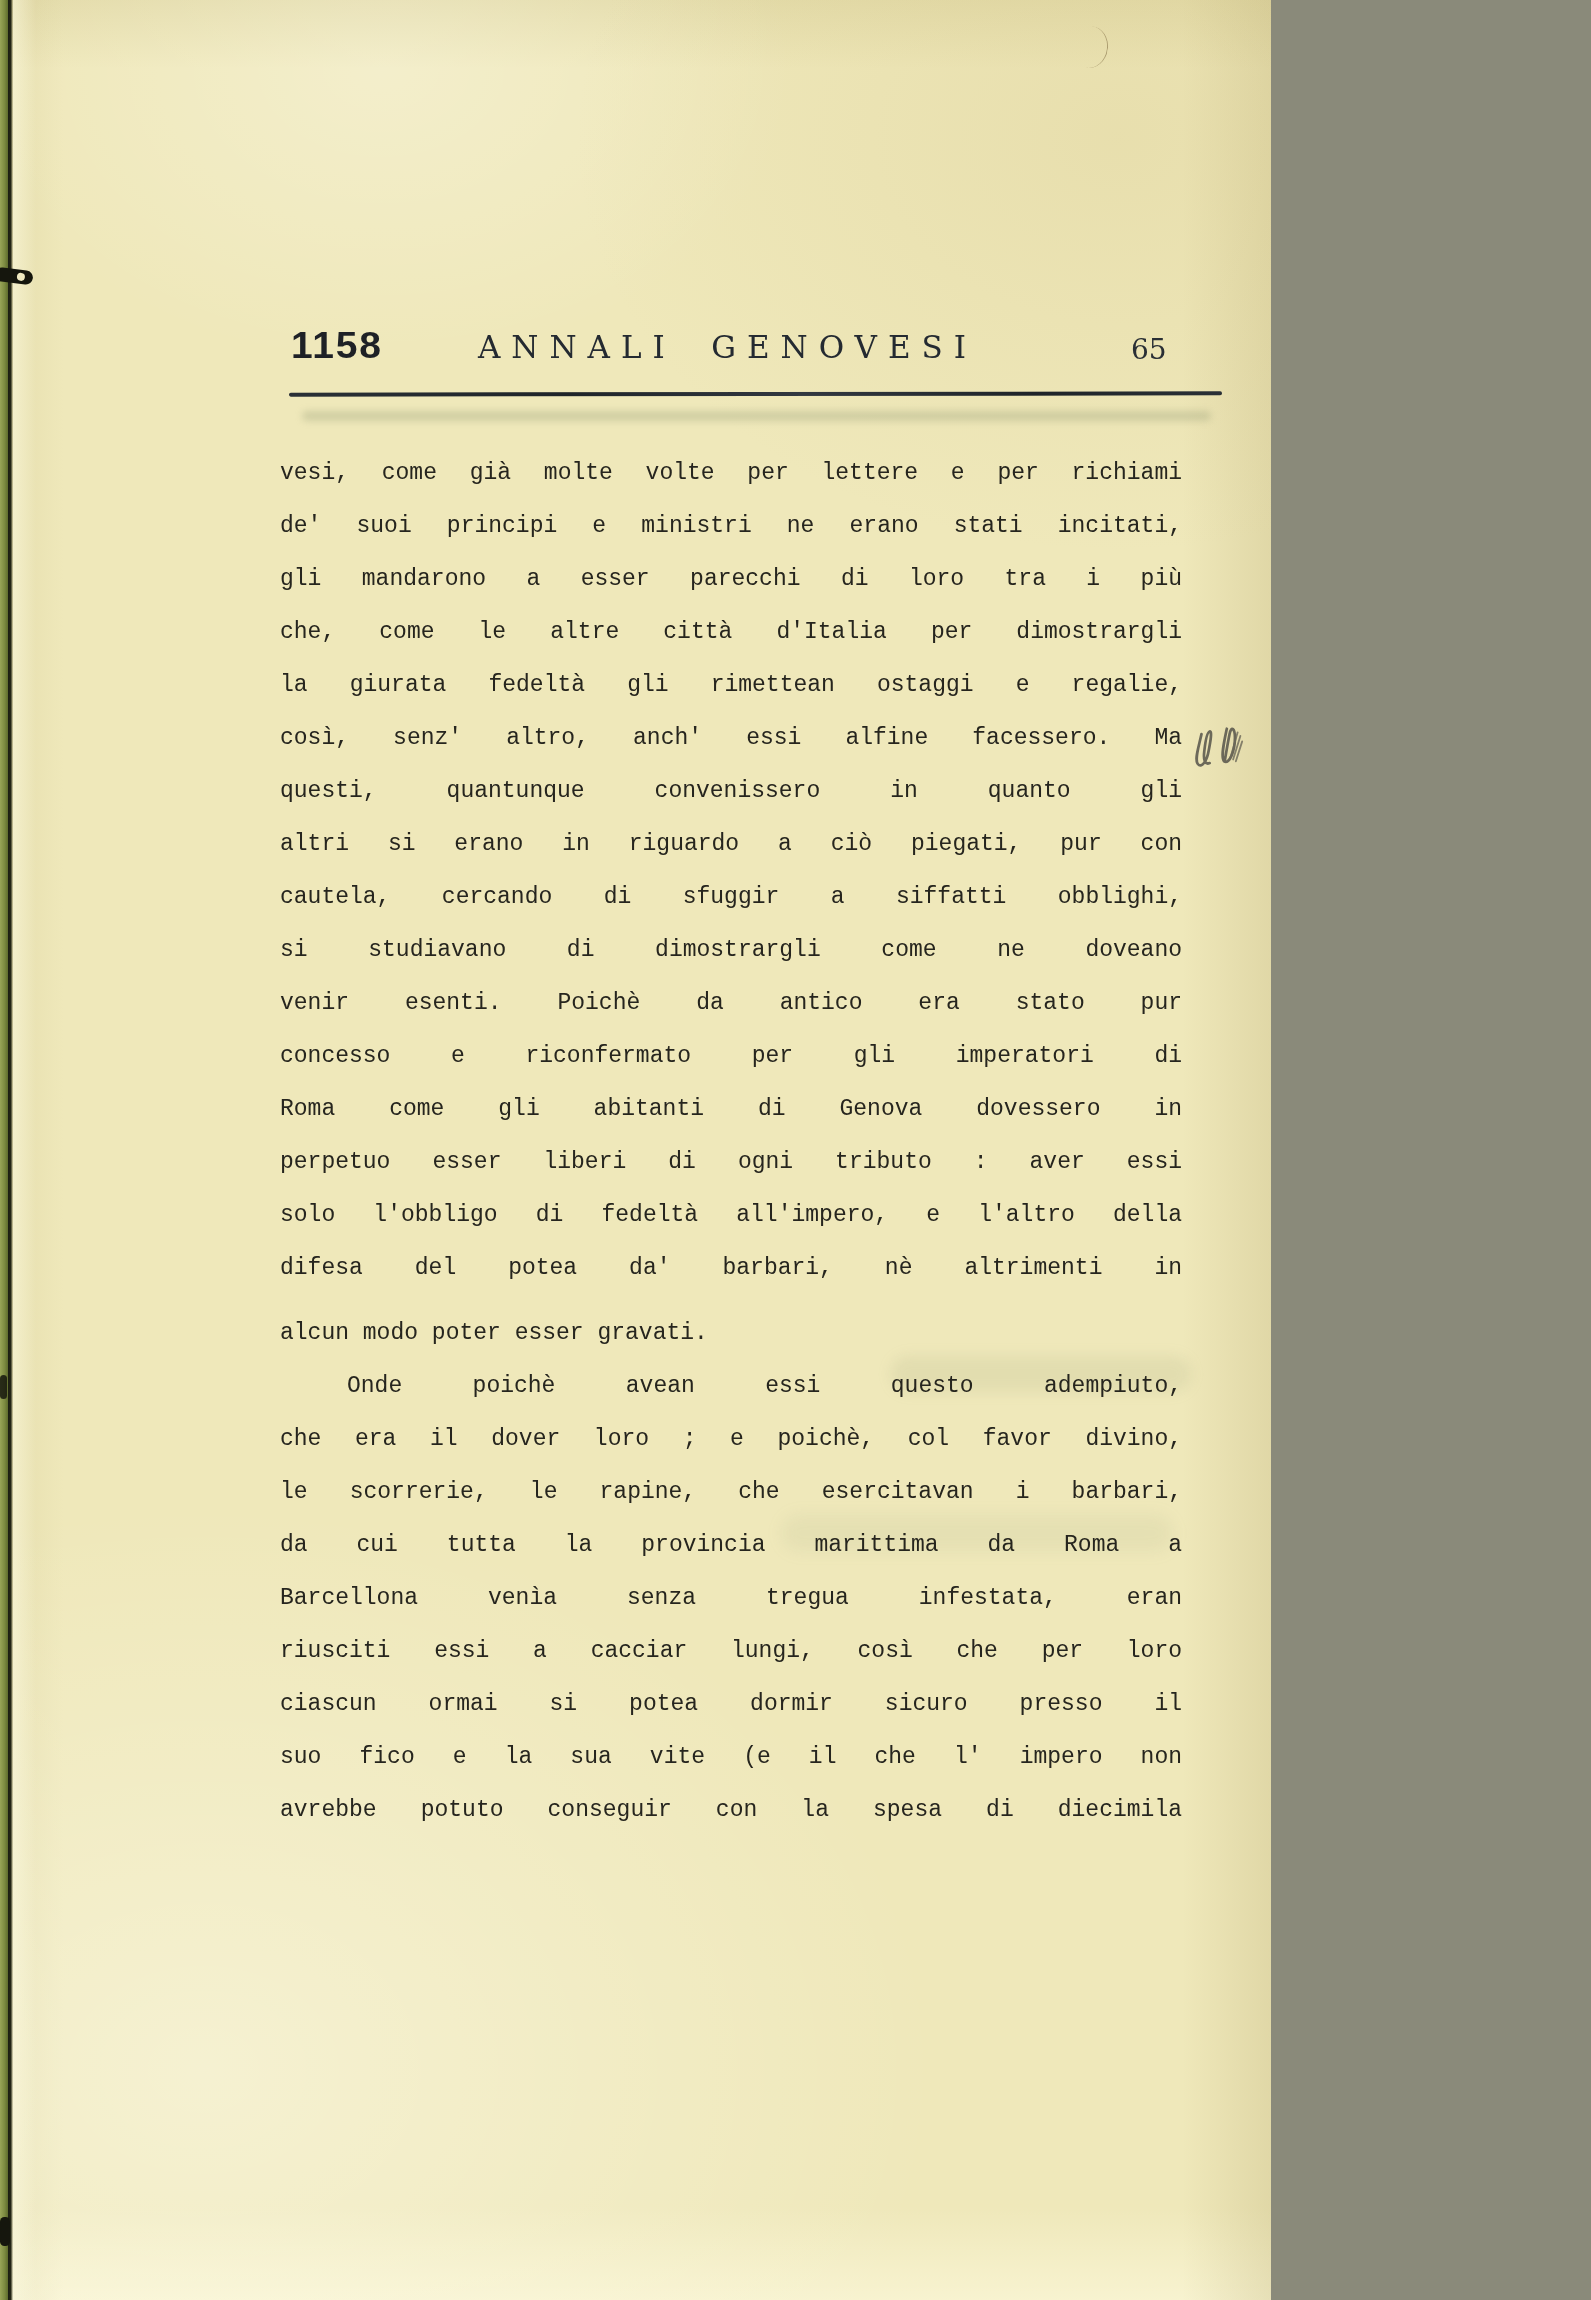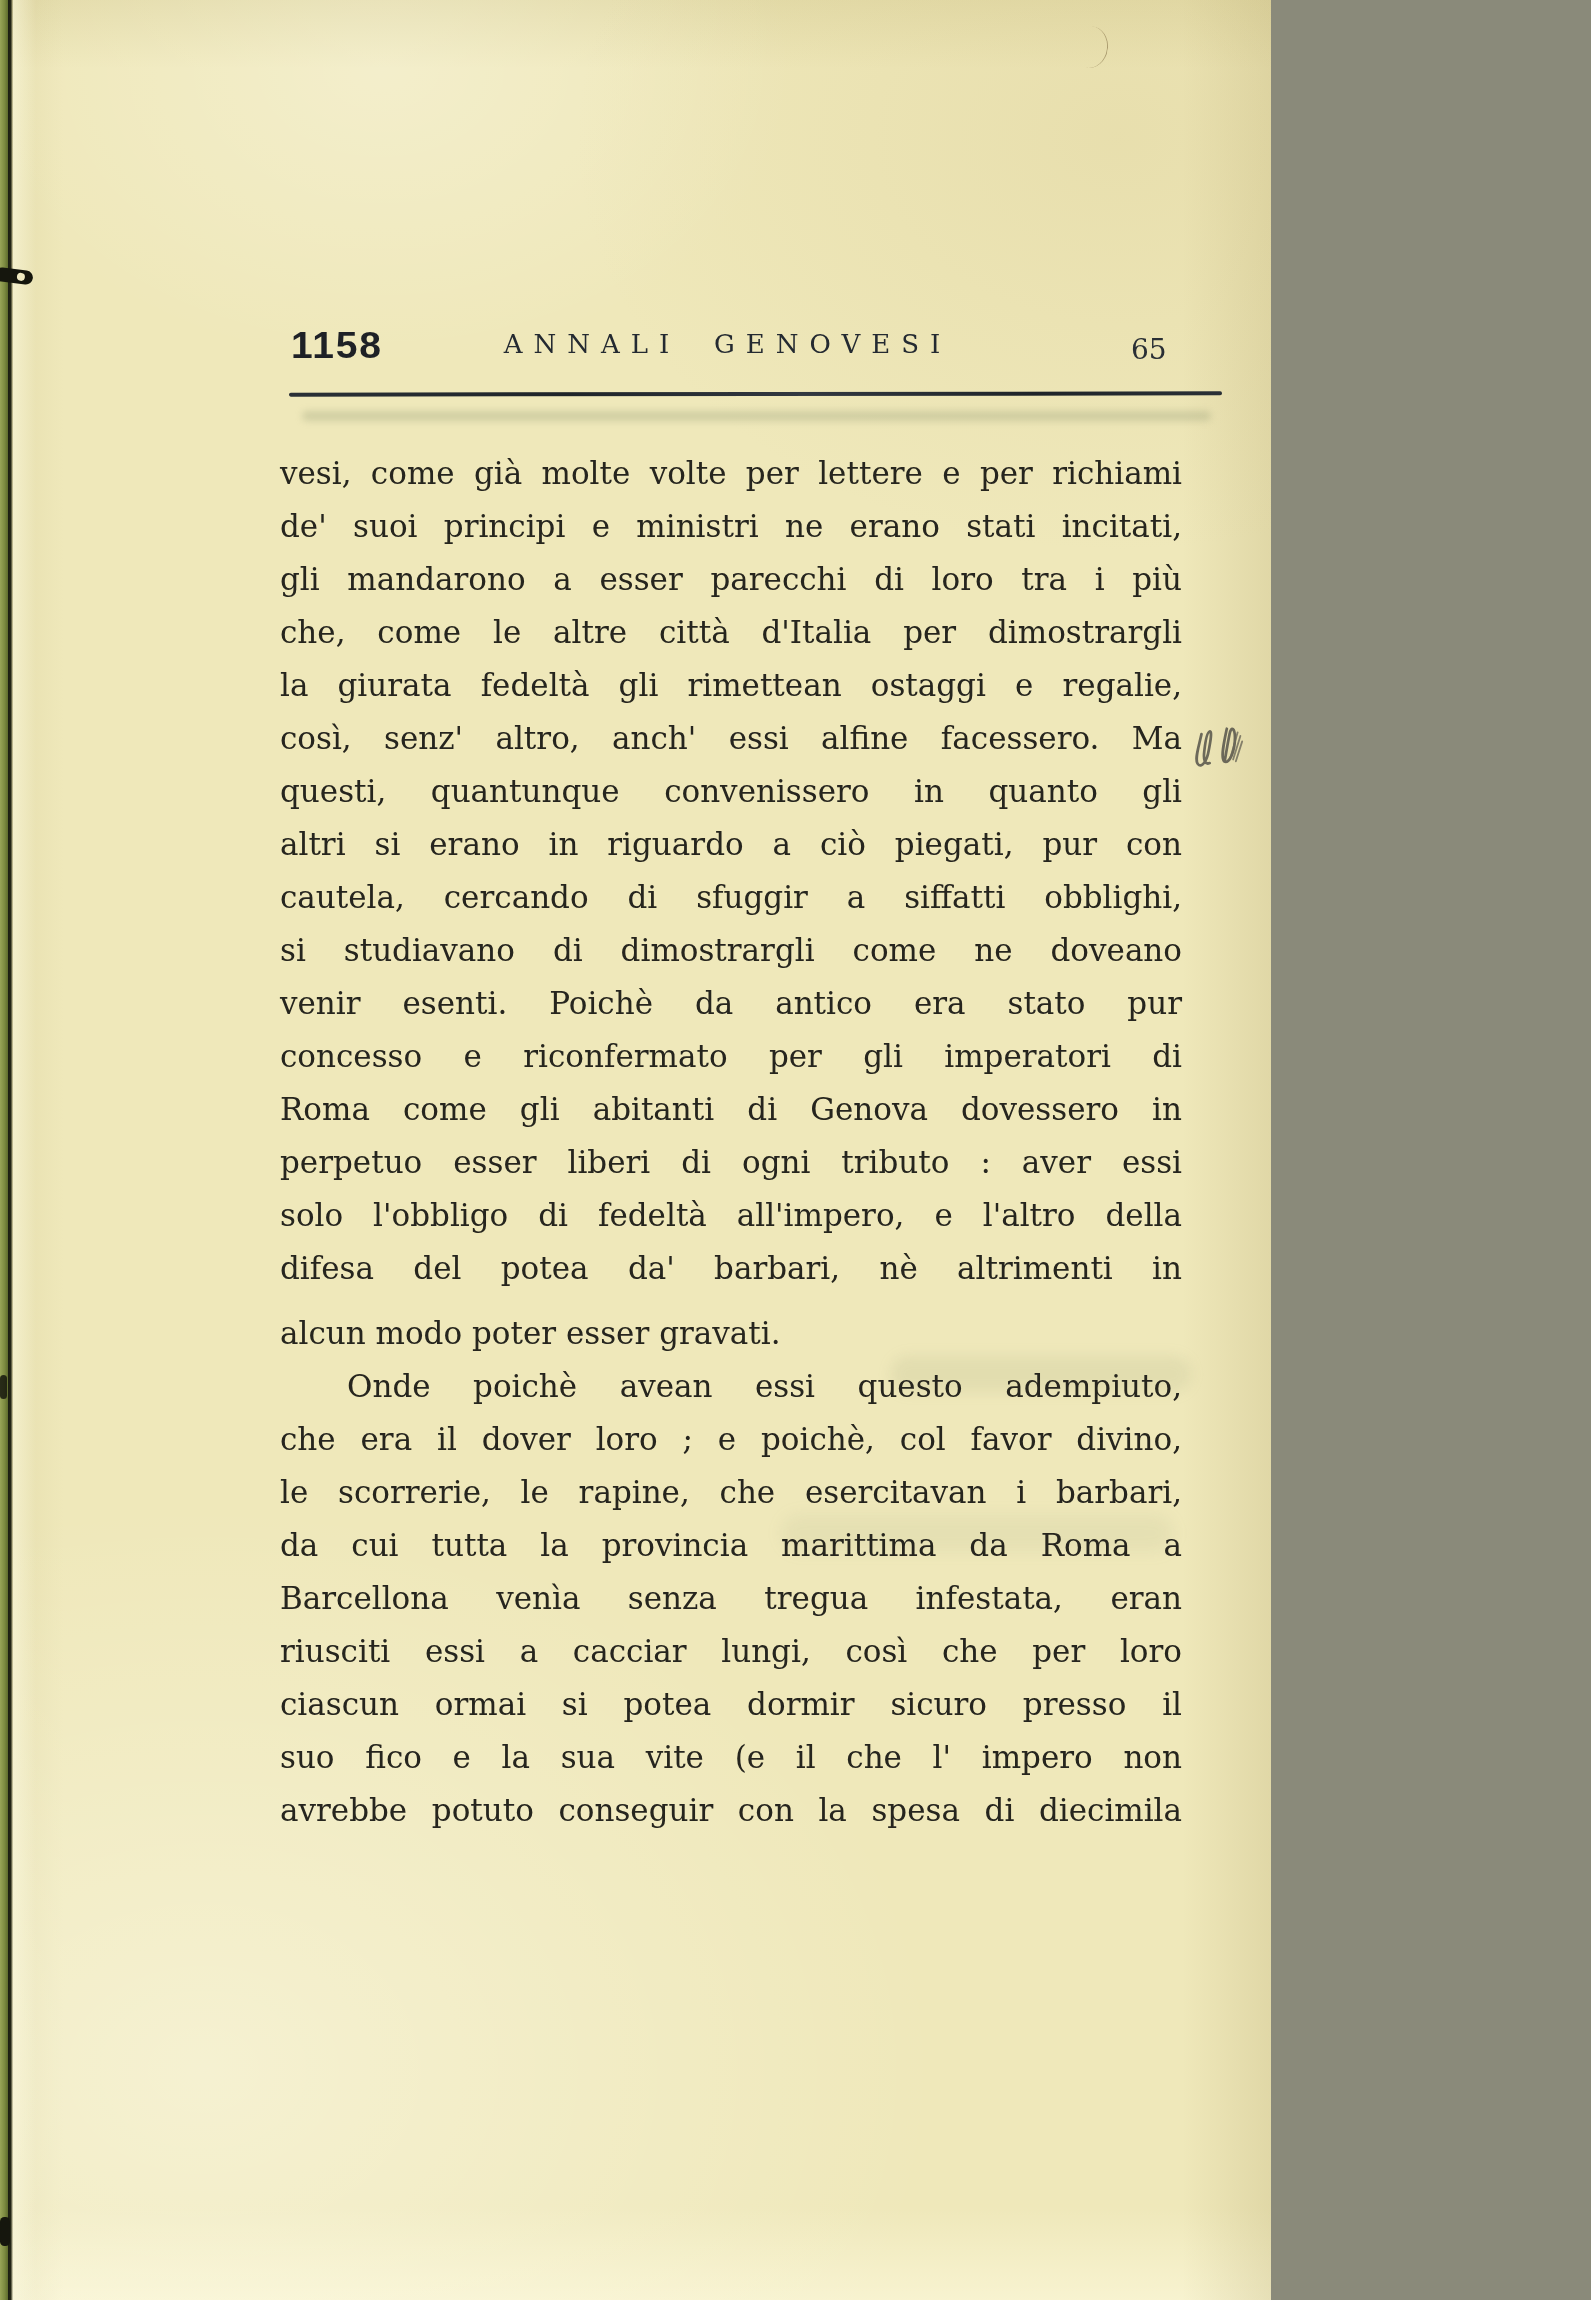--- a/index.html
+++ b/index.html
@@ -27,34 +27,34 @@
   .stitch{position:absolute;background:#15160d;}
   .stitch.s1{left:-5.5px;top:269px;width:38px;height:13.6px;border-radius:7.3px;transform:rotate(7deg);}
   .stitch.s1::after{content:"";position:absolute;left:22px;top:2.7px;width:8.2px;height:8.2px;border-radius:50%;background:#efe9c0;}
   .stitch.s2{left:0;top:1375px;width:7.3px;height:23.6px;border-radius:3.6px;opacity:.85;}
   .stitch.s3{left:0;top:2217px;width:10px;height:29px;border-radius:4.5px;}
   
   .stamp{position:absolute;left:291px;top:324px;
     font-family:"Liberation Sans", sans-serif;font-weight:700;
     font-size:39px;letter-spacing:1.8px;color:#1e2126;transform:scaleY(.96);}
   .running-title{position:absolute;left:364px;top:329px;width:727px;text-align:center;
-    font-size:26px;letter-spacing:11px;word-spacing:14.5px;color:#242a31;}
+    font-size:31px;letter-spacing:11px;word-spacing:14.5px;color:#242a31;}
   .page-number{position:absolute;left:1131px;top:333px;font-size:28px;color:#2a2f35;}
   .rule{position:absolute;left:289px;top:392px;width:933px;height:3.6px;border-radius:1.8px;
     background:linear-gradient(90deg,#2a3036 0%,#1f2429 30%,#323840 55%,#1f2429 80%,#2a3036 100%);
     transform:rotate(-0.08deg);}
   .showthrough{position:absolute;left:302px;top:411px;width:909px;height:10px;
     background:rgba(139,150,108,0.30);filter:blur(3.6px);border-radius:5.5px;}
   .showthrough2{position:absolute;left:891px;top:1356px;width:300px;height:36px;
     background:rgba(150,158,116,0.14);filter:blur(6.4px);border-radius:18px;}
   .showthrough3{position:absolute;left:782px;top:1515px;width:391px;height:36px;
     background:rgba(150,158,116,0.10);filter:blur(7.3px);border-radius:18px;}
   
   .text-block{position:absolute;left:280px;top:447px;width:902px;
-    font-size:31px;line-height:53px;}
+    font-size:23px;line-height:53px;font-family:Liberation Mono, monospace;}
   .line{text-align:justify;text-align-last:justify;text-justify:inter-word;
     white-space:normal;height:53px;overflow:visible;}
   .line.no-just{text-align:left;text-align-last:left;margin-top:12px;}
   .line.indent{padding-left:67px;}
   .para{margin:0;}
   
   .pencil{position:absolute;left:1187px;top:707px;width:76px;height:76px;}
   
   .fiber{position:absolute;left:1071px;top:25.5px;width:36px;height:42px;
     border-right:1.8px solid rgba(120,100,60,0.55);border-radius:0 50% 50% 0 / 0 50% 50% 0;

